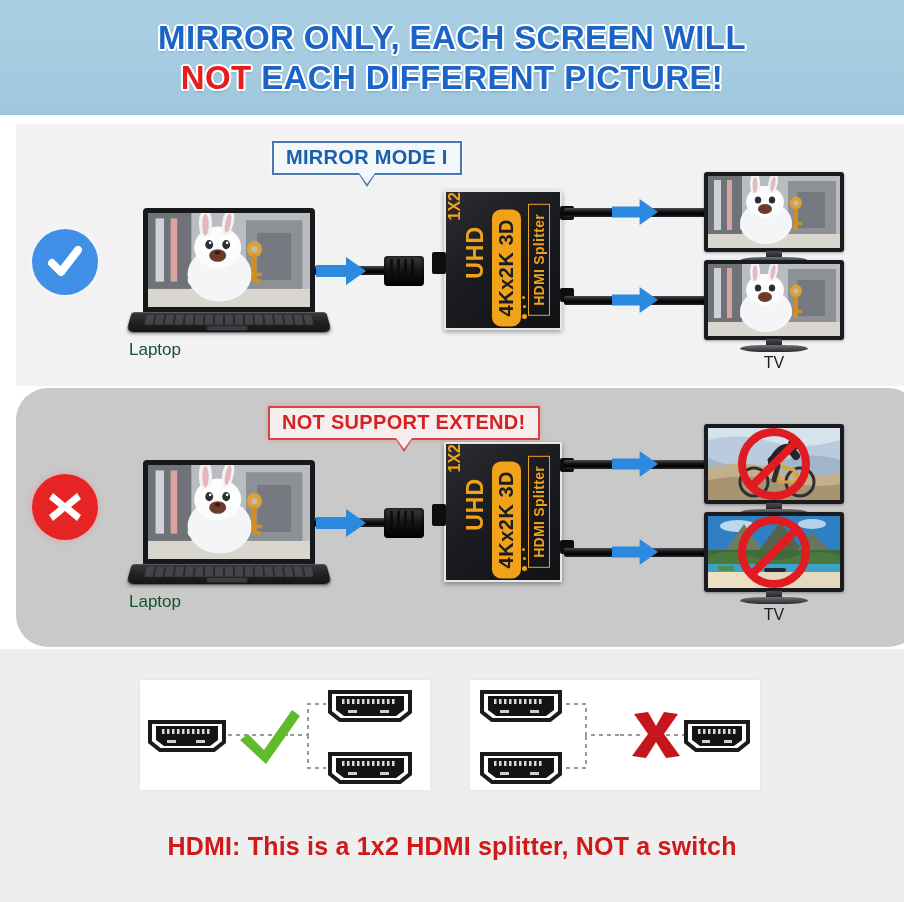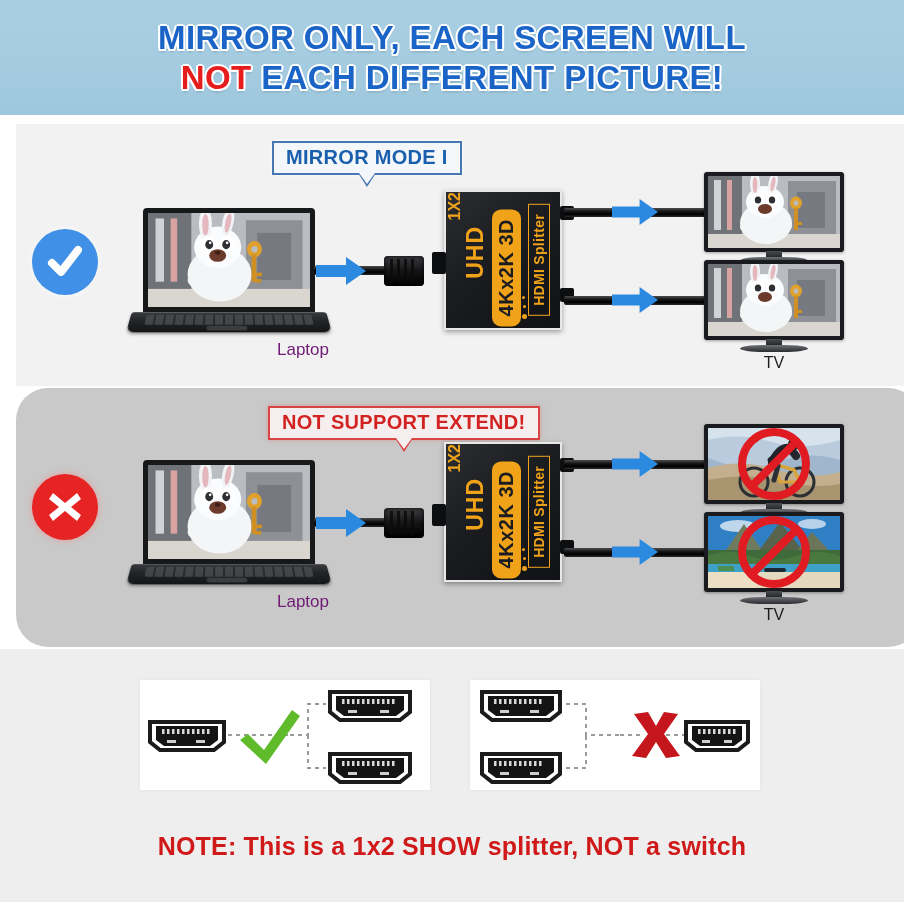--- a/index.html
+++ b/index.html
@@ -83,22 +83,22 @@
     border-radius:3px 3px 7px 7px;
     box-shadow:0 2px 3px rgba(0,0,0,.35);
     transform:perspective(160px) rotateX(24deg);
   }
   .lap-keys{position:absolute;left:16px;top:3px;width:168px;height:11px;
     background:
       repeating-linear-gradient(90deg,#4a4b4f 0 8px,#2a2b2e 8px 10px),
       #2a2b2e;
     opacity:.85;border-radius:2px;}
   .lap-pad{position:absolute;left:78px;top:15px;width:40px;height:5px;background:#3c3d40;border-radius:2px;}
-  .lap-label{position:absolute;width:200px;text-align:right;top:132px;
-    font-size:17px;color:#701a75;font-family:"Liberation Sans", sans-serif;}
+  .lap-label{position:absolute;width:200px;text-align:left;top:132px;
+    font-size:17px;color:#14532d;font-family:"Liberation Sans", sans-serif;}
 
   
   .pic{position:absolute;left:0;top:0;width:100%;height:100%;}
 
   
   .device{position:absolute;width:118px;height:140px;
     background:linear-gradient(140deg,#2b2d31 0%,#1b1c20 45%,#111215 100%);
     border:2px solid #e8e8e8;
     box-shadow:0 2px 5px rgba(0,0,0,.35);
     box-sizing:border-box;}
@@ -592,13 +592,13 @@
           <rect x="253" y="49" width="2.5" height="5"></rect>
         <rect x="258" y="49" width="2.5" height="5"></rect>
           <rect x="263" y="49" width="2.5" height="5"></rect>
       </g>
       <rect x="232" y="60" width="8" height="3" fill="#cfcfcf"></rect>
       <rect x="254" y="60" width="8" height="3" fill="#cfcfcf"></rect>
     </g>
   </svg>
 </div>
 
-<div class="note">NOTE: This is a 1x2 SHOW splitter, NOT a switch</div>
+<div class="note">HDMI: This is a 1x2 HDMI splitter, NOT a switch</div>
 
 </body></html>

